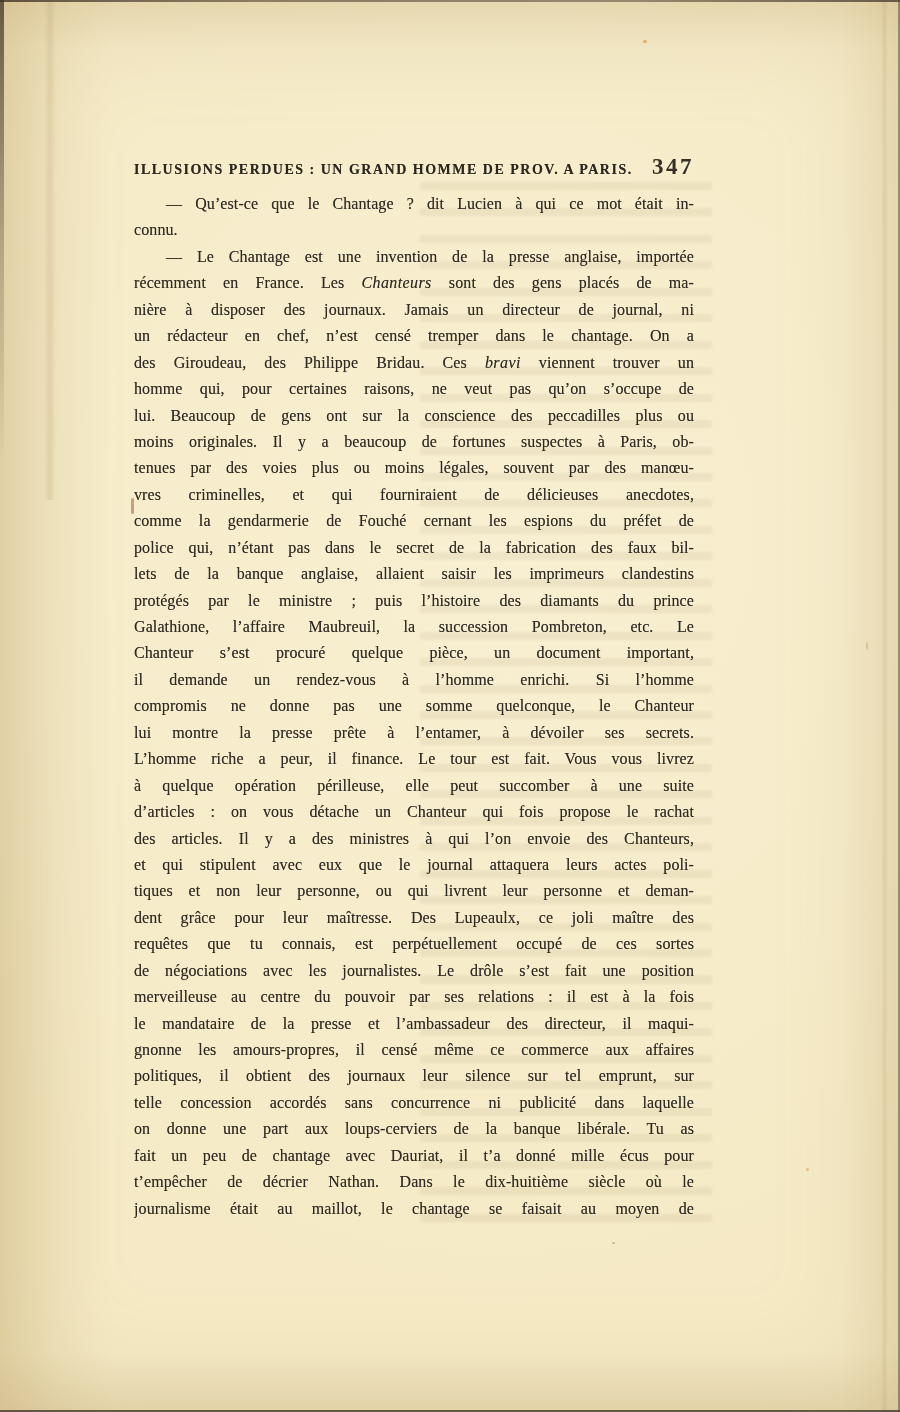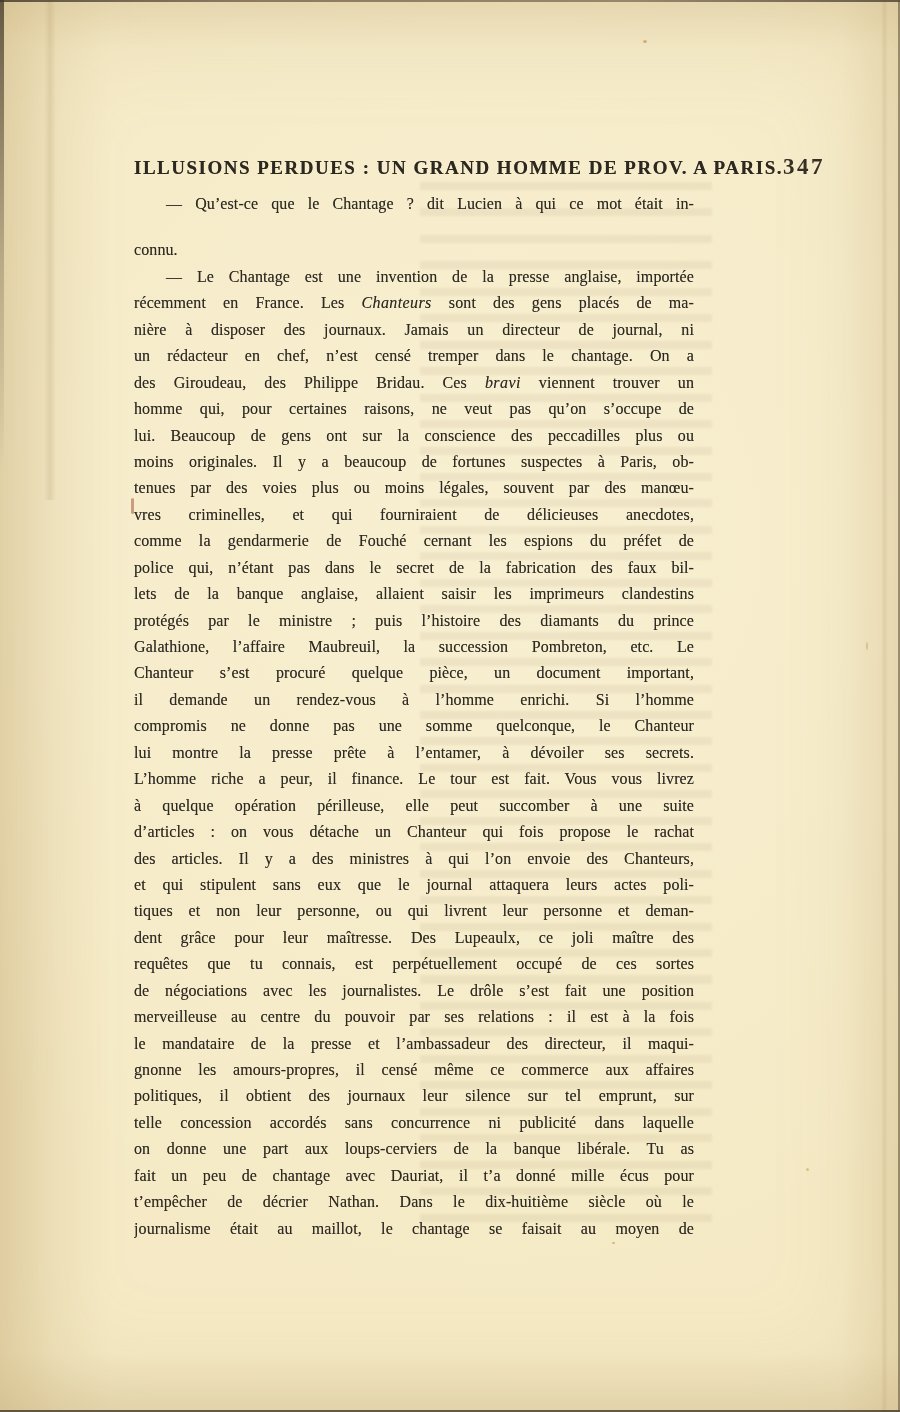--- a/index.html
+++ b/index.html
@@ -41,33 +41,33 @@
   .speck{position:absolute;border-radius:50%;}
   .s1{left:643px;top:40px;width:4px;height:3px;background:rgba(205,125,40,0.55);}
   .s2{left:131px;top:498px;width:3px;height:16px;border-radius:2px;background:rgba(148,58,38,0.45);}
   .s3{left:806px;top:1168px;width:3px;height:3px;background:rgba(190,140,60,0.45);}
   .s4{left:612px;top:1242px;width:3px;height:2px;background:rgba(170,130,70,0.5);}
   .s5{left:866px;top:642px;width:2px;height:8px;background:rgba(190,150,80,0.4);}
 
   .content{position:absolute;left:134px;top:154px;width:560px;color:#2e2a23;}
   .header-row{display:flex;justify-content:space-between;align-items:baseline;height:27px;}
   .running-title{
-    font-size:19px;font-weight:700;letter-spacing:1.5px;
+    font-size:14px;font-weight:700;letter-spacing:1.5px;
     color:#2c2820;white-space:nowrap;
     text-shadow:0 0 .5px rgba(44,40,32,.55);}
   .page-number{font-size:23px;font-weight:700;letter-spacing:2.5px;color:#352f26;}
   .body-text{margin-top:10px;}
   .line{
     font-size:16px;line-height:26.45px;height:26.45px;overflow:hidden;
     text-align:justify;text-align-last:justify;
     word-spacing:-0.5px;letter-spacing:0.1px;
     text-shadow:0 0 .4px rgba(46,42,35,.5);
     white-space:normal;}
   .line.indent{padding-left:32px;}
-  .line.no-justify{text-align:left;text-align-last:left;margin-top:20px;}
+  .line.no-justify{text-align:left;text-align-last:left;}
   .italic{font-style:italic;letter-spacing:.4px;margin-top:36px;}
 </style>
 </head>
 <body>
 
 <div class="scan-page">
 
   <div class="ghost"></div>
   <div class="crease-left"></div>
   <div class="crease-right"></div>
@@ -96,21 +96,21 @@
         <div class="line"><span>protégés par le ministre ; puis l’histoire des diamants du prince</span></div>
         <div class="line"><span>Galathione, l’affaire Maubreuil, la succession Pombreton, etc. Le</span></div>
         <div class="line"><span>Chanteur s’est procuré quelque pièce, un document important,</span></div>
         <div class="line"><span>il demande un rendez-vous à l’homme enrichi. Si l’homme</span></div>
         <div class="line"><span>compromis ne donne pas une somme quelconque, le Chanteur</span></div>
         <div class="line"><span>lui montre la presse prête à l’entamer, à dévoiler ses secrets.</span></div>
         <div class="line"><span>L’homme riche a peur, il finance. Le tour est fait. Vous vous livrez</span></div>
         <div class="line"><span>à quelque opération périlleuse, elle peut succomber à une suite</span></div>
         <div class="line"><span>d’articles : on vous détache un Chanteur qui fois propose le rachat</span></div>
         <div class="line"><span>des articles. Il y a des ministres à qui l’on envoie des Chanteurs,</span></div>
-        <div class="line"><span>et qui stipulent sans eux que le journal attaquera leurs actes poli-</span></div>
+        <div class="line"><span>et qui stipulent avec eux que le journal attaquera leurs actes poli-</span></div>
         <div class="line"><span>tiques et non leur personne, ou qui livrent leur personne et deman-</span></div>
         <div class="line"><span>dent grâce pour leur maîtresse. Des Lupeaulx, ce joli maître des</span></div>
         <div class="line"><span>requêtes que tu connais, est perpétuellement occupé de ces sortes</span></div>
         <div class="line"><span>de négociations avec les journalistes. Le drôle s’est fait une position</span></div>
         <div class="line"><span>merveilleuse au centre du pouvoir par ses relations : il est à la fois</span></div>
         <div class="line"><span>le mandataire de la presse et l’ambassadeur des directeur, il maqui-</span></div>
         <div class="line"><span>gnonne les amours-propres, il censé même ce commerce aux affaires</span></div>
         <div class="line"><span>politiques, il obtient des journaux leur silence sur tel emprunt, sur</span></div>
         <div class="line"><span>telle concession accordés sans concurrence ni publicité dans laquelle</span></div>
         <div class="line"><span>on donne une part aux loups-cerviers de la banque libérale. Tu as</span></div>

